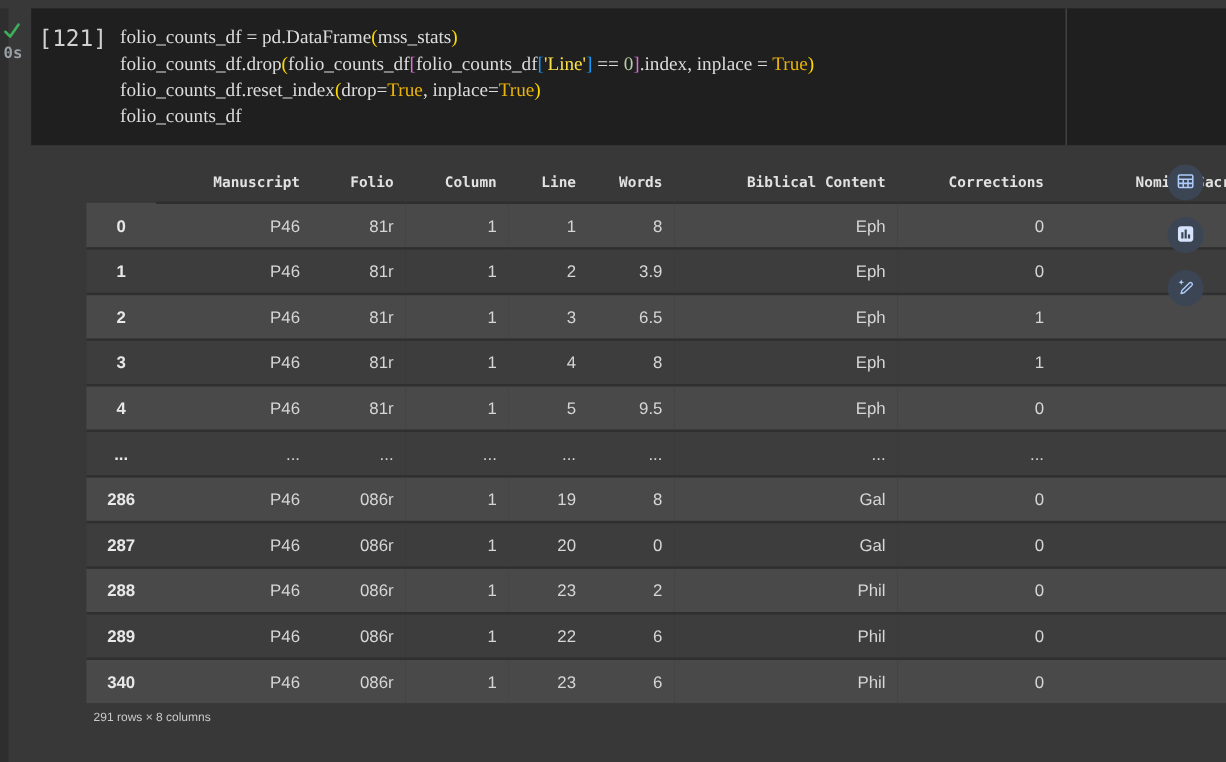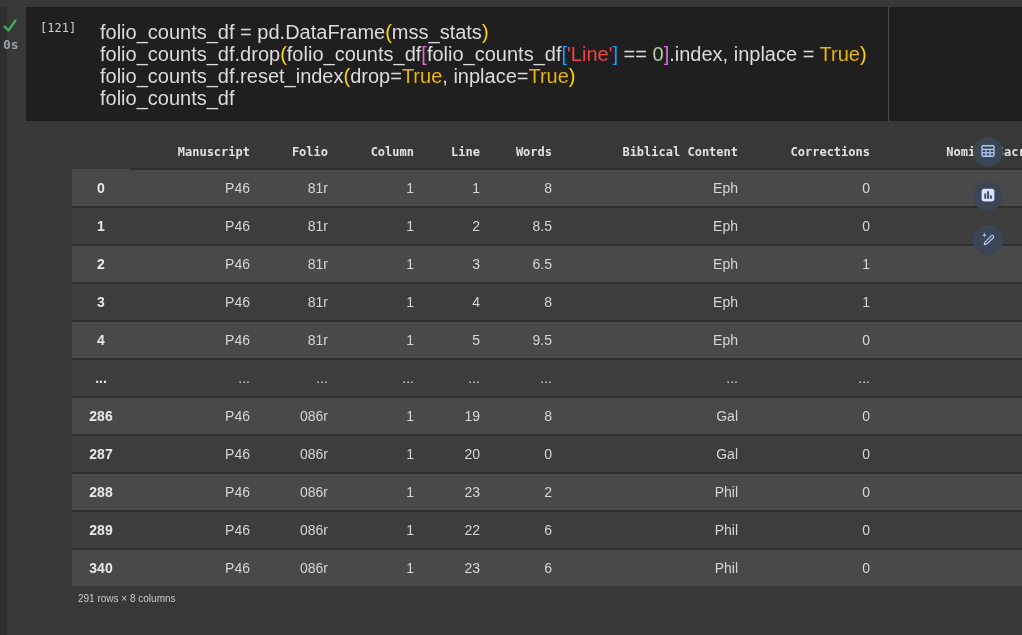--- a/index.html
+++ b/index.html
@@ -16,31 +16,31 @@
   .gutter{position:absolute;left:0;top:7px;width:26px;height:114px;}
   .check{position:absolute;left:3px;top:12px;width:14px;height:14px;}
   .exec-time{position:absolute;left:3px;top:30px;font-size:13px;font-weight:bold;color:#9aa0a6;font-family:"DejaVu Sans Mono",monospace;}
   
   .code-cell{
     position:absolute;left:26px;top:7px;right:0;height:114px;
     background:#1f1f1f;
   }
   .ruler{position:absolute;left:862px;top:0;width:1px;height:114px;background:#4a4a4a;}
   .prompt{
-    position:absolute;left:14px;top:14px;
-    font-family:"DejaVu Sans Mono",monospace;font-size:12px;color:#d0d0d0;
+    position:absolute;left:6px;top:14px;
+    font-family:"DejaVu Sans Mono",monospace;font-size:19px;color:#d0d0d0;
   }
   .code{
     position:absolute;left:74px;top:14px;
-    font-family:Liberation Sans, sans-serif;font-size:20px;
+    font-family:Liberation Serif, serif;font-size:16px;
     white-space:pre;
   }
   .cl{height:22px;line-height:22px;}
   .tok-plain{color:#dcdcdc;}
-  .tok-str{color:#ef4444;}
+  .tok-str{color:#fde047;}
   .tok-kw{color:#eab308;}
   .tok-num{color:#b5cea8;}
   .tok-b1{color:#ffd700;}
   .tok-b2{color:#da70d6;}
   .tok-b3{color:#179fff;}
   
   table.df{
     position:absolute;left:72px;top:136px;
     border-collapse:collapse;table-layout:fixed;width:881px;
     font-family:"Liberation Sans",sans-serif;
@@ -120,21 +120,21 @@
         <td class="c6">Eph</td>
         <td class="c7">0</td>
         <td class="c8">0</td>
       </tr>
       <tr class="odd">
         <th class="c0">1</th>
         <td class="c1">P46</td>
         <td class="c2">81r</td>
         <td class="c3">1</td>
         <td class="c4">2</td>
-        <td class="c5">8.5</td>
+        <td class="c5">3.9</td>
         <td class="c6">Eph</td>
         <td class="c7">0</td>
         <td class="c8">0</td>
       </tr>
       <tr class="even">
         <th class="c0">2</th>
         <td class="c1">P46</td>
         <td class="c2">81r</td>
         <td class="c3">1</td>
         <td class="c4">3</td>

